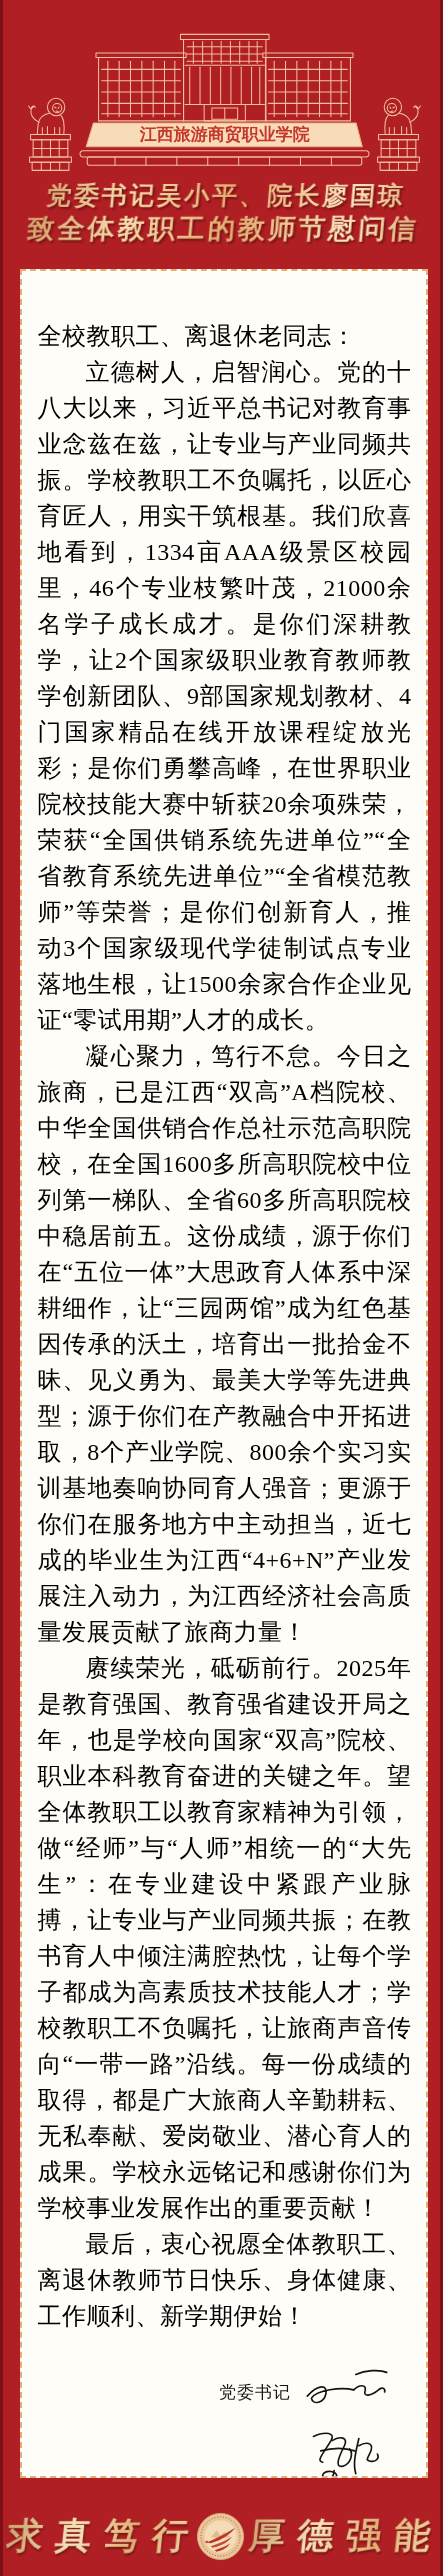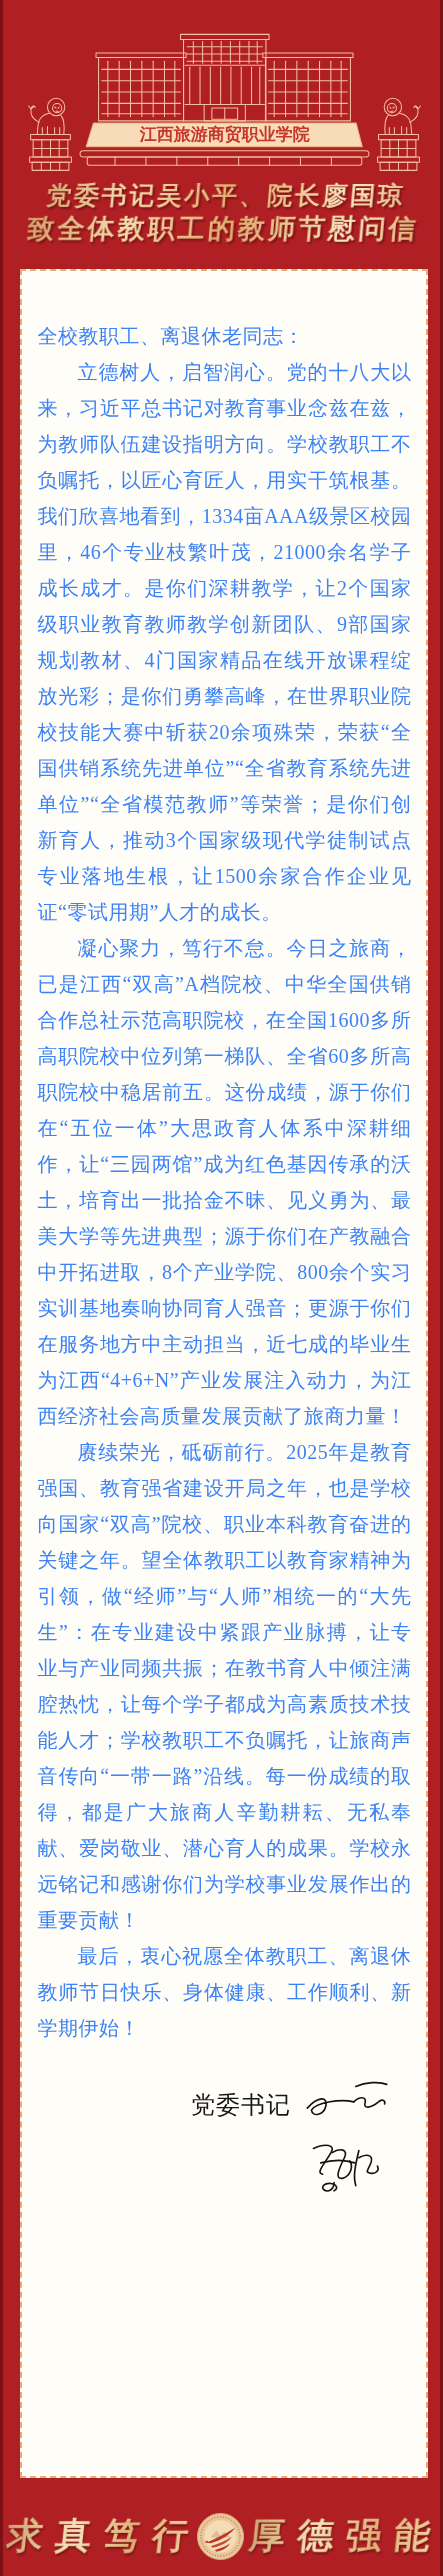--- a/index.html
+++ b/index.html
@@ -27,32 +27,32 @@
 
   
   .letter-card{
     position:absolute;left:17px;top:269px;width:408px;height:2209px;
     box-sizing:border-box;background:#fffdf8;
     border:2.1px dashed #e2ae76;
     padding:47px 14.4px 0 15.5px;overflow:hidden;
   }
   .letter-card p{
     margin:0;font-family:"Liberation Serif","DejaVu Serif",serif;
-    font-size:20px;line-height:36px;color:#3b82f6;
+    font-size:24px;line-height:36px;color:#000000;
     text-align:justify;letter-spacing:0.5px;
   }
   .salutation{text-indent:0;}
   .para{text-indent:2em;}
 
   
   .sig-block{margin-top:28px;}
   .sig-row{display:flex;justify-content:flex-end;align-items:center;padding-right:15.5px;height:61px;}
   .sig-label{
     font-family:"Liberation Serif","DejaVu Serif",serif;
-    font-size:24px;color:#161616;letter-spacing:1px;white-space:nowrap;
+    font-size:17px;color:#161616;letter-spacing:1px;white-space:nowrap;
   }
   .sig-svg{width:98px;height:54px;margin-left:7.2px;flex:none;}
   .ink{stroke:#17120e;fill:none;stroke-width:3.2;stroke-linecap:round;stroke-linejoin:round;}
 
   
   .footer{position:absolute;left:0;top:2496px;width:443px;height:80px;
     display:flex;align-items:center;justify-content:center;}
   .motto{
     font-family:"Liberation Serif","DejaVu Serif",serif;font-weight:bold;
     font-size:36px;letter-spacing:12.4px;transform:skewX(-6deg);
@@ -188,21 +188,21 @@
     </g>
   </svg>
 
   <div class="title-block">
     <span class="gold-text title-line1">党委书记吴小平、院长廖国琼</span>
     <span class="gold-text title-line2">致全体教职工的教师节慰问信</span>
   </div>
 
   <div class="letter-card">
     <p class="salutation">全校教职工、离退休老同志：</p>
-    <p class="para">立德树人，启智润心。党的十八大以来，习近平总书记对教育事业念兹在兹，为教师队伍建设指明方向。学校教职工不负嘱托，以匠心育匠人，用实干筑根基。我们欣喜地看到，1334亩AAA级景区校园里，46个专业枝繁叶茂，21000余名学子成长成才。是你们深耕教学，让2个国家级职业教育教师教学创新团队、9部国家规划教材、4门国家精品在线开放课程绽放光彩；是你们勇攀高峰，在世界职业院校技能大赛中斩获20余项殊荣，荣获“全国供销系统先进单位”“全省教育系统先进单位”“全省模范教师”等荣誉；是你们创新育人，推动3个国家级现代学徒制试点专业落地生根，让1500余家合作企业见证“零试用期”人才的成长。</p>
+    <p class="para">立德树人，启智润心。党的十八大以来，习近平总书记对教育事业念兹在兹，让专业与产业同频共振。学校教职工不负嘱托，以匠心育匠人，用实干筑根基。我们欣喜地看到，1334亩AAA级景区校园里，46个专业枝繁叶茂，21000余名学子成长成才。是你们深耕教学，让2个国家级职业教育教师教学创新团队、9部国家规划教材、4门国家精品在线开放课程绽放光彩；是你们勇攀高峰，在世界职业院校技能大赛中斩获20余项殊荣，荣获“全国供销系统先进单位”“全省教育系统先进单位”“全省模范教师”等荣誉；是你们创新育人，推动3个国家级现代学徒制试点专业落地生根，让1500余家合作企业见证“零试用期”人才的成长。</p>
     <p class="para">凝心聚力，笃行不怠。今日之旅商，已是江西“双高”A档院校、中华全国供销合作总社示范高职院校，在全国1600多所高职院校中位列第一梯队、全省60多所高职院校中稳居前五。这份成绩，源于你们在“五位一体”大思政育人体系中深耕细作，让“三园两馆”成为红色基因传承的沃土，培育出一批拾金不昧、见义勇为、最美大学等先进典型；源于你们在产教融合中开拓进取，8个产业学院、800余个实习实训基地奏响协同育人强音；更源于你们在服务地方中主动担当，近七成的毕业生为江西“4+6+N”产业发展注入动力，为江西经济社会高质量发展贡献了旅商力量！</p>
     <p class="para">赓续荣光，砥砺前行。2025年是教育强国、教育强省建设开局之年，也是学校向国家“双高”院校、职业本科教育奋进的关键之年。望全体教职工以教育家精神为引领，做“经师”与“人师”相统一的“大先生”：在专业建设中紧跟产业脉搏，让专业与产业同频共振；在教书育人中倾注满腔热忱，让每个学子都成为高素质技术技能人才；学校教职工不负嘱托，让旅商声音传向“一带一路”沿线。每一份成绩的取得，都是广大旅商人辛勤耕耘、无私奉献、爱岗敬业、潜心育人的成果。学校永远铭记和感谢你们为学校事业发展作出的重要贡献！</p>
     <p class="para">最后，衷心祝愿全体教职工、离退休教师节日快乐、身体健康、工作顺利、新学期伊始！</p>
 
     <div class="sig-block">
       <div class="sig-row">
         <span class="sig-label">党委书记</span>
         <svg class="sig-svg" viewBox="0 0 190 104" aria-hidden="true">
           <g class="ink">
             <path d="M112,16 C130,8 158,6 172,12"></path>

